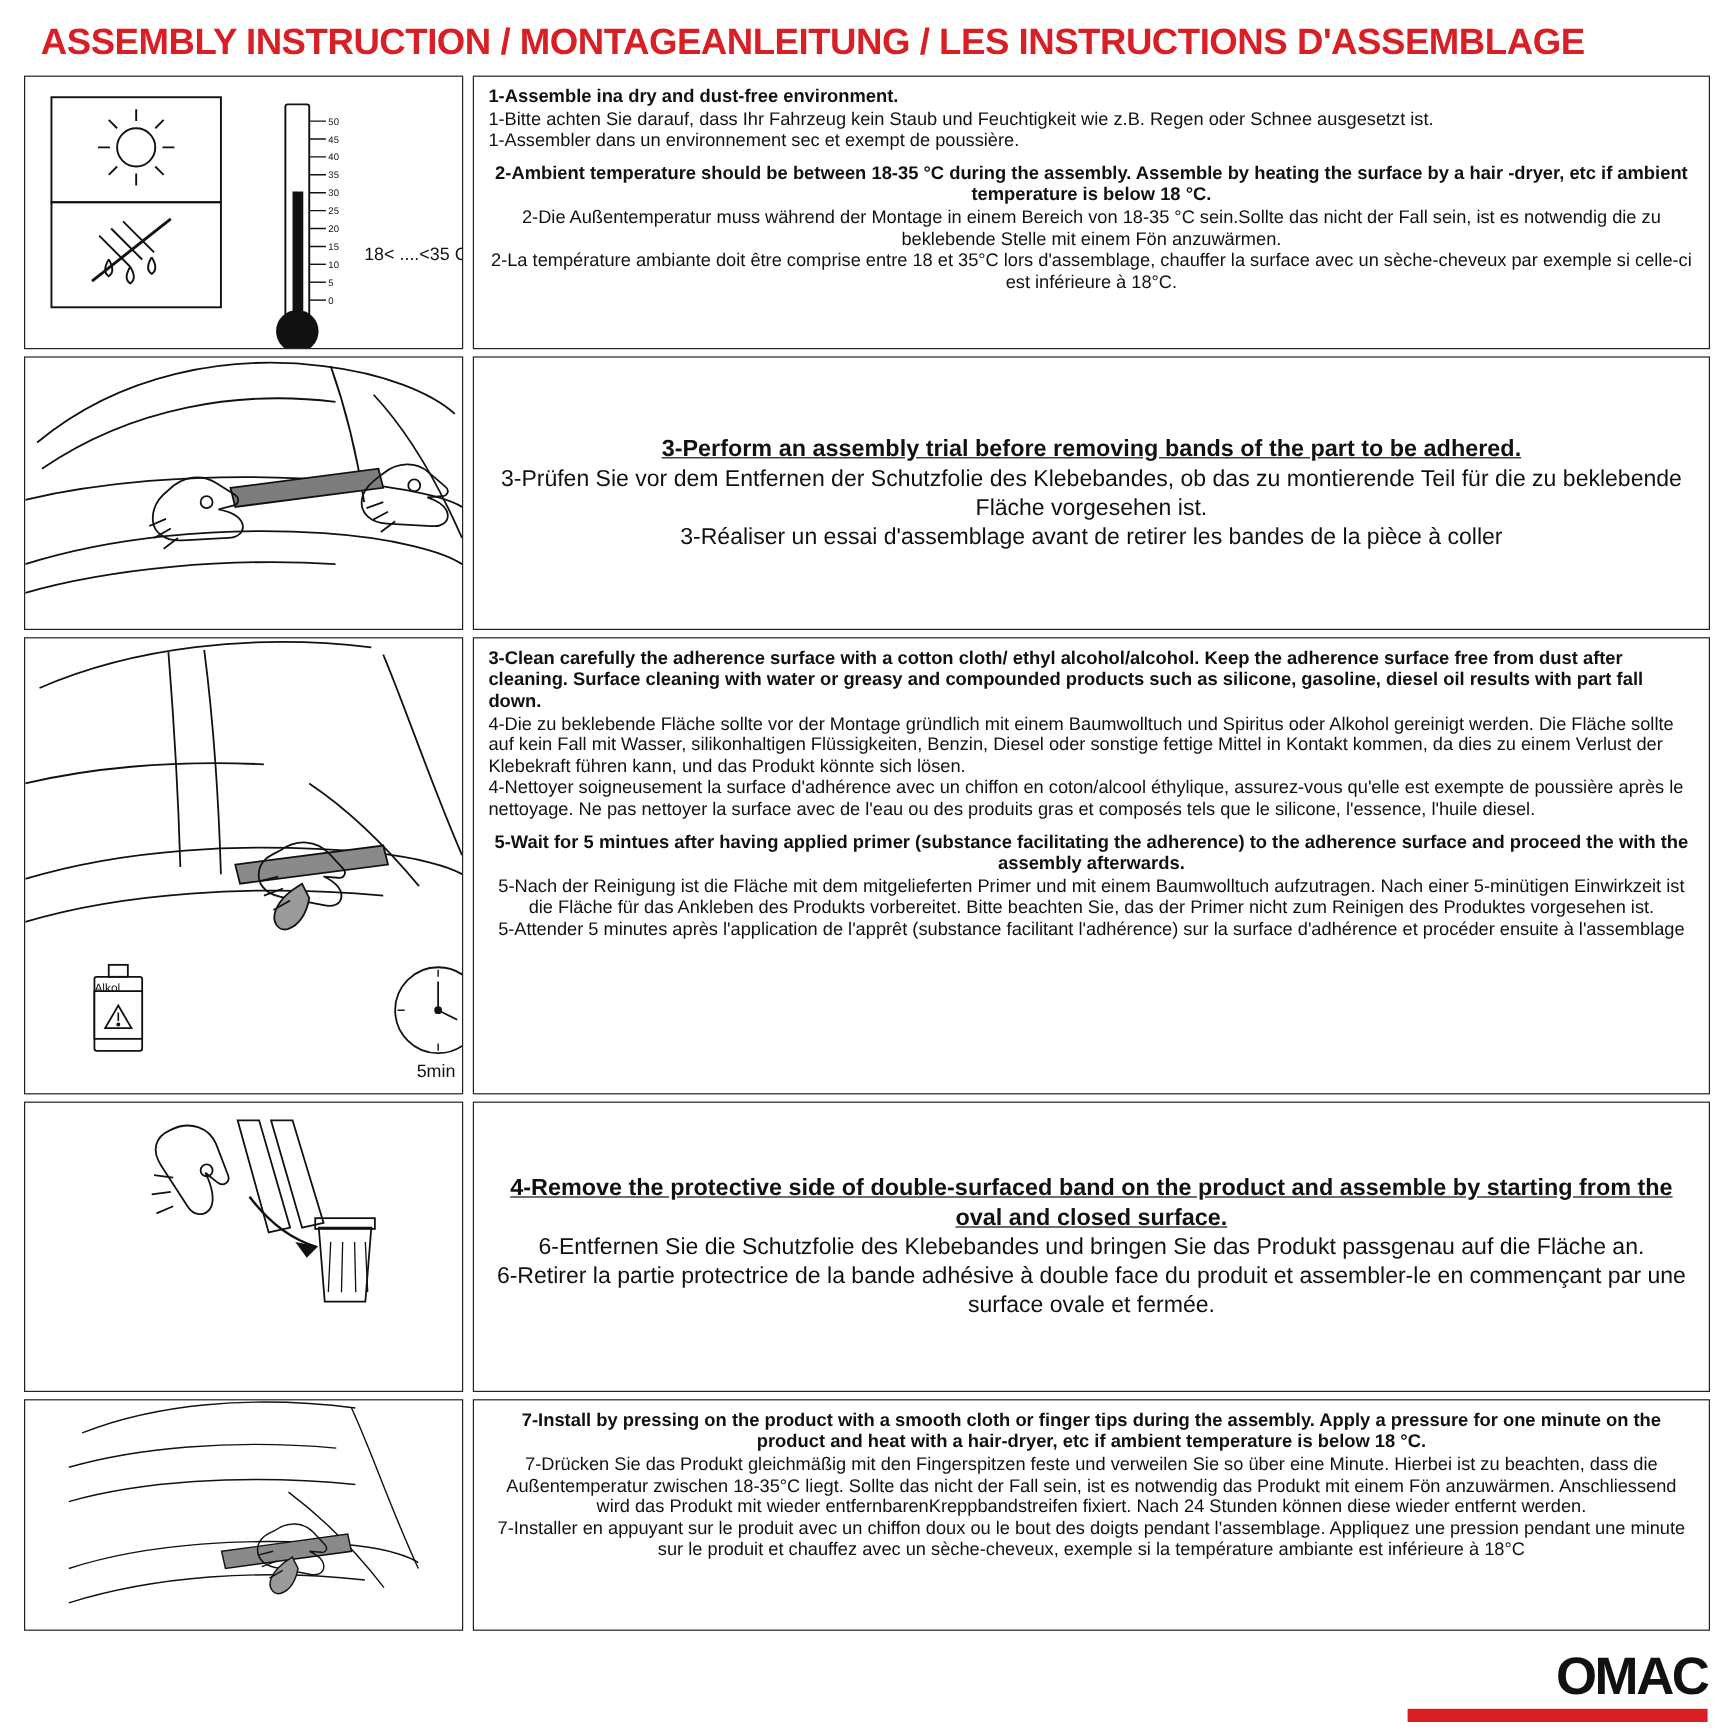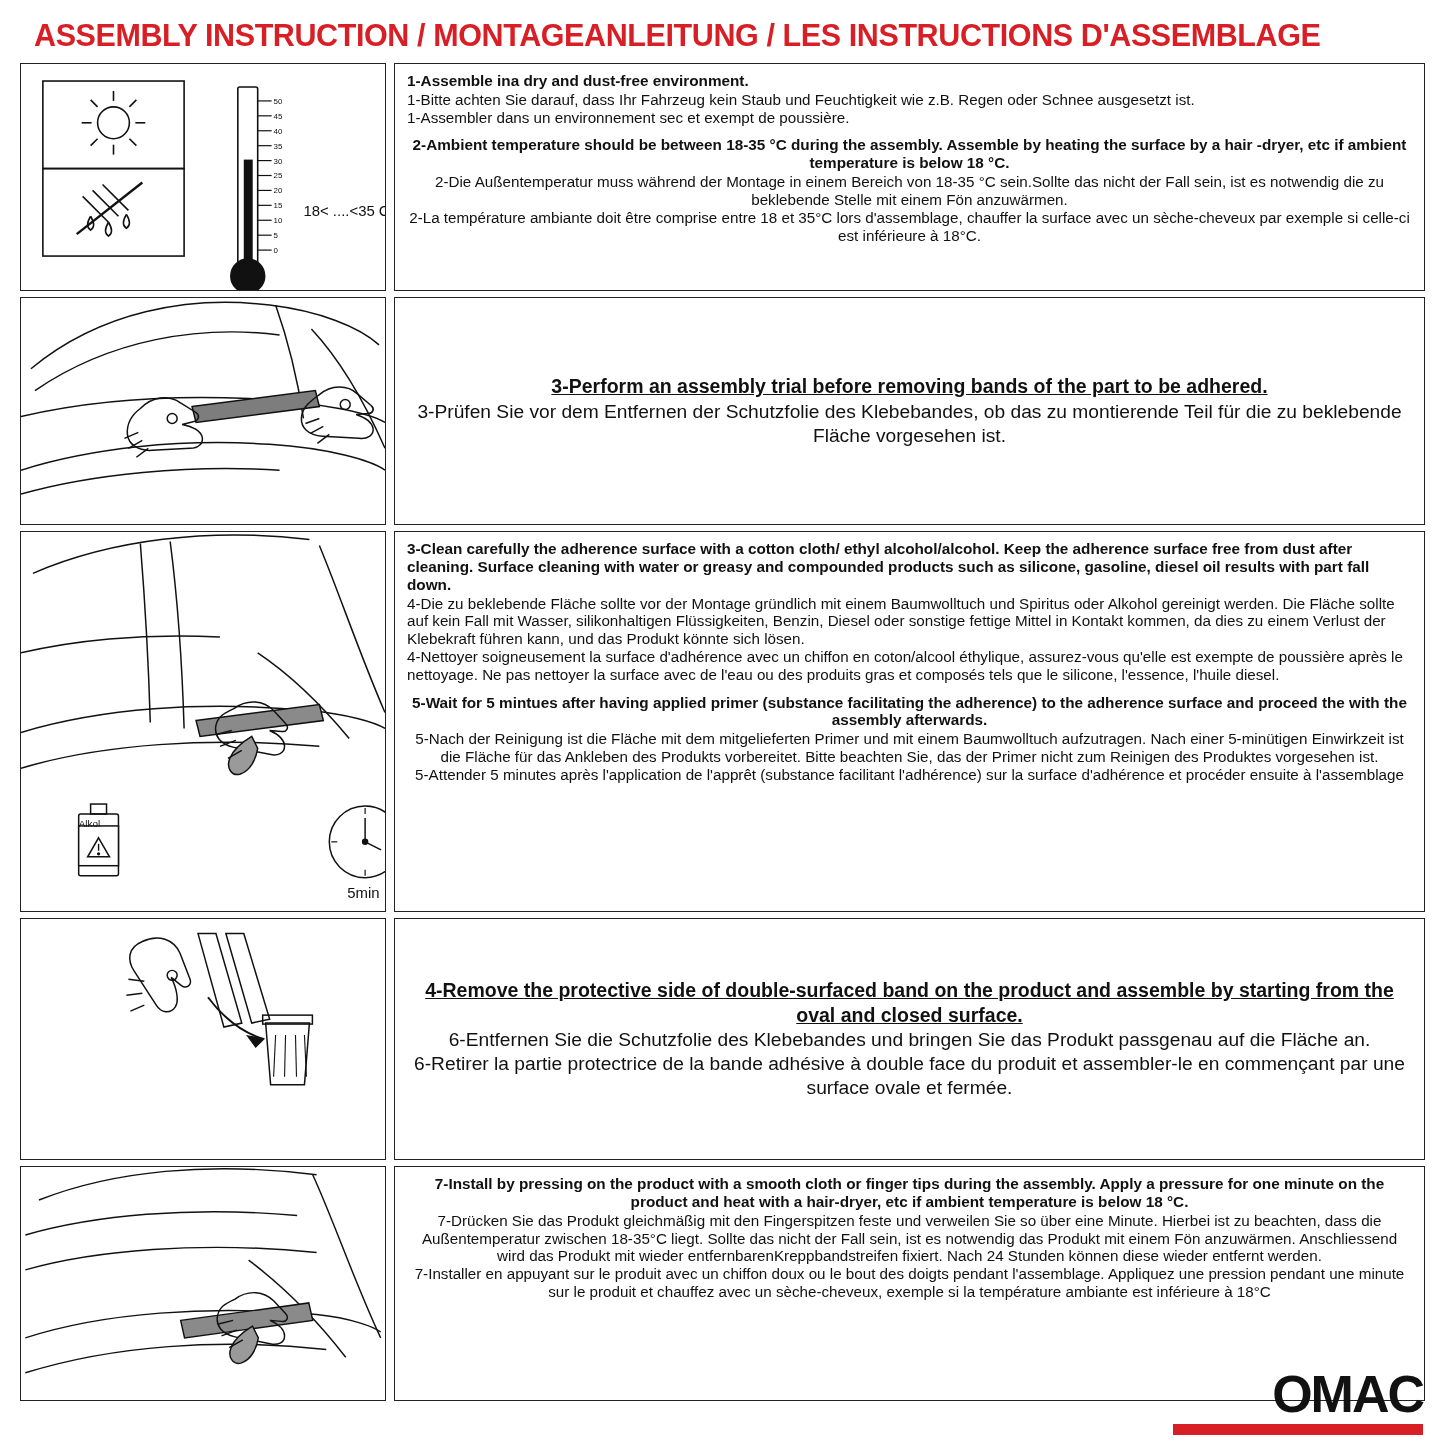--- a/index.html
+++ b/index.html
@@ -78,36 +78,36 @@
   }
   
   .big .en { font-size: 19.5px; line-height: 1.25; text-decoration: underline; }
   .big .de, .big .fr { font-size: 19.2px; line-height: 1.25; }
 
   
   .r1 { height: 228px; }
   .r2 { height: 228px; }
   .r3 { height: 381px; }
   .r4 { height: 242px; }
-  .r5 { height: 235px; }
+  .r5 { height: 193px; }
 
   
   .ill { position: absolute; inset: 0; }
   .ill svg { width: 100%; height: 100%; display: block; }
 
   .footer {
     position: absolute;
     right: 22px;
     bottom: 10px;
     display: flex;
     align-items: center;
     gap: 0px;
   }
   .logo {
-    font-size: 52px;
+    font-size: 44px;
     font-weight: bold;
     letter-spacing: -2px;
     font-family: "Liberation Sans", sans-serif;
     color: #111;
     line-height: 1;
     text-align: right;
   }
   .logo .o { color: #111; }
   .logo .ac { color: #111; }
   .logo-bar {
@@ -225,20 +225,21 @@
               <path d="M300 120 l-14 5 M304 128 l-13 7 M310 136 l-12 9"></path>
               <circle cx="326" cy="106" r="5"></circle>
             </g>
           </svg>
         </div>
       </div>
       <div class="cell txt-cell center big">
         <div class="blk">
           <p class="en">3-Perform an assembly trial before removing bands of the part to be adhered.</p>
           <p class="de">3-Prüfen Sie vor dem Entfernen der Schutzfolie des Klebebandes, ob das zu montierende Teil für die zu beklebende Fläche vorgesehen ist.</p>
+          <p class="fr">3-Réaliser un essai d'assemblage avant de retirer les bandes de la pièce à coller</p>
         </div>
       </div>
     </div>
 
     <div class="row r3">
       <div class="cell img-cell">
         <div class="ill">
           <svg viewBox="0 0 366 378" xmlns="http://www.w3.org/2000/svg">
             <g fill="none" stroke="#111" stroke-width="1.5">
               <path d="M12 40 C90 6 190 -6 290 6"></path>

